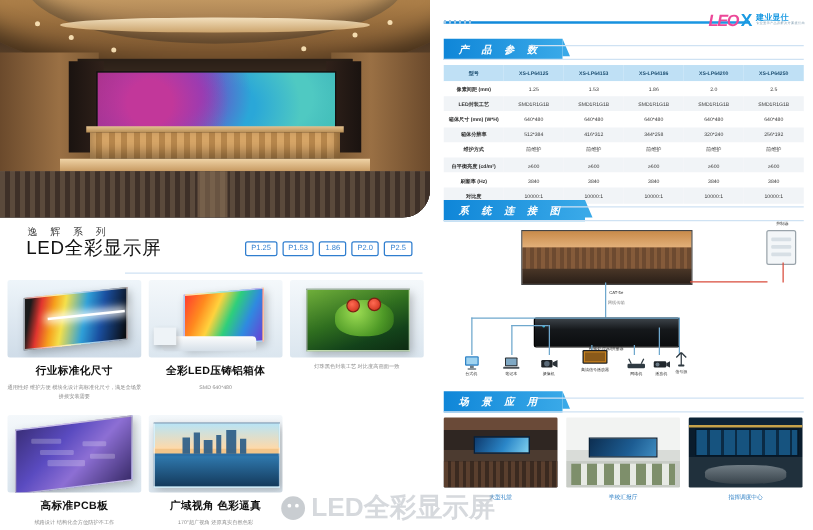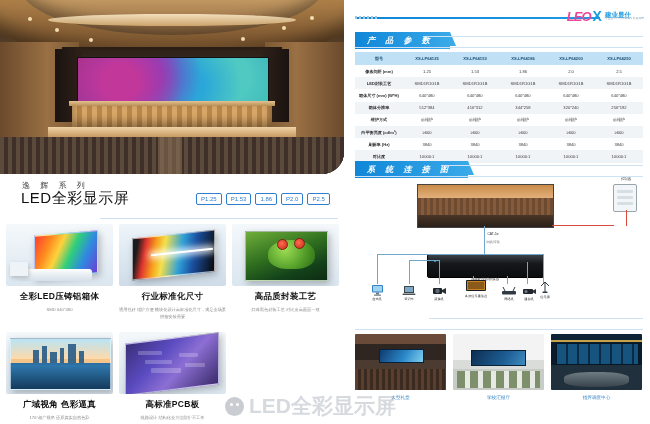--- a/index.html
+++ b/index.html
@@ -223,82 +223,81 @@
       <span class="badge">P2.0</span>
       <span class="badge">P2.5</span>
     </div>
 
     <div class="tag-rule" style="left:100px;top:218px;width:238px;"></div>
 
     <div class="feat-grid">
 
       <div class="feat-row">
         <div class="feat-card">
+          <div class="feat-img f2">
+            <div class="f-panel"></div>
+              <div class="glint"></div>
+          </div>
+          <div class="f-title">行业标准化尺寸</div>
+          <div class="f-sub">通用性好 维护方便
+模块化设计高标准化尺寸，满足全场景拼接安装需要</div>
+        </div>
+
+        <div class="feat-card">
           <div class="feat-img f1">
             <div class="f-panel"></div>
               <div class="podium"></div>
               <div class="cube"></div>
           </div>
           <div class="f-title">全彩LED压铸铝箱体</div>
           <div class="f-sub">SMD 640*480</div>
         </div>
 
         <div class="feat-card">
-          <div class="feat-img f2">
-            <div class="f-panel"></div>
-              <div class="glint"></div>
-          </div>
-          <div class="f-title">行业标准化尺寸</div>
-          <div class="f-sub">通用性好 维护方便
-模块化设计高标准化尺寸，满足全场景拼接安装需要</div>
-        </div>
-
-        <div class="feat-card">
           <div class="feat-img f3">
             <div class="f-panel"></div>
             <div class="frog"></div>
             <div class="eye" style="left:42%;top:24%"></div>
             <div class="eye" style="left:58%;top:22%"></div>
           </div>
-          <div class="f-title">高品质封装工艺</div>
           <div class="f-sub">灯珠黑色封装工艺 对比度高画面一致</div>
         </div>
       </div>
 
       <div class="feat-row" style="margin-top:12px;">
+        <div class="feat-card">
+          <div class="feat-img f4">
+            <div class="f-panel"></div>
+            <div class="chip" style="left:18%;top:30%;width:22%;height:7%"></div>
+            <div class="chip" style="left:24%;top:44%;width:26%;height:7%"></div>
+            <div class="chip" style="left:30%;top:58%;width:28%;height:7%"></div>
+            <div class="chip" style="left:56%;top:34%;width:18%;height:6%"></div>
+            <div class="chip" style="left:62%;top:50%;width:18%;height:6%"></div>
+          </div>
+          <div class="f-title">高标准PCB板</div>
+          <div class="f-sub">线路设计 结构化全方位防护不工作</div>
+        </div>
+
         <div class="feat-card">
           <div class="feat-img f5">
             <div class="f-panel">
               <div class="sky"></div>
               <div class="tower" style="left:22%;width:6%;height:26%"></div>
               <div class="tower" style="left:31%;width:5%;height:34%"></div>
               <div class="tower" style="left:39%;width:7%;height:22%"></div>
               <div class="tower" style="left:49%;width:5%;height:30%"></div>
               <div class="tower" style="left:58%;width:8%;height:38%"></div>
               <div class="tower" style="left:69%;width:5%;height:24%"></div>
               <div class="refl"></div>
             </div>
           </div>
           <div class="f-title">广域视角 色彩逼真</div>
           <div class="f-sub">170°超广视角 还原真实自然色彩</div>
         </div>
 
-        <div class="feat-card">
-          <div class="feat-img f4">
-            <div class="f-panel"></div>
-            <div class="chip" style="left:18%;top:30%;width:22%;height:7%"></div>
-            <div class="chip" style="left:24%;top:44%;width:26%;height:7%"></div>
-            <div class="chip" style="left:30%;top:58%;width:28%;height:7%"></div>
-            <div class="chip" style="left:56%;top:34%;width:18%;height:6%"></div>
-            <div class="chip" style="left:62%;top:50%;width:18%;height:6%"></div>
-          </div>
-          <div class="f-title">高标准PCB板</div>
-          <div class="f-sub">线路设计 结构化全方位防护不工作</div>
-        </div>
-
       </div>
     </div>
   </div>
 
   <div class="right-page">
 
     <div class="rp-topline"></div>
     <div class="rp-dots"></div>
 
     <div class="logo">
@@ -506,20 +505,23 @@
         <div class="g">
           <svg width="12" height="13" viewBox="0 0 12 13">
               <path d="M6 1 L2 5 M6 1 L10 5 M6 1 L6 11" stroke="#2f3a42" stroke-width="1" fill="none"></path>
               <rect x="3.5" y="10.5" width="5" height="1.6" rx=".6" fill="#2f3a42"></rect>
             </svg>
         </div>
         <div class="cap">信号源</div>
       </div>
     </div>
 
+    <div class="tag-wrap" style="left:10px;top:311px;">
+      <span class="sec-tag">场 景 应 用</span>
+    </div>
     <div class="tag-rule" style="left:84px;top:318px;width:214px;"></div>
     <div class="tag-rule" style="left:10px;top:329px;width:288px;"></div>
 
     <div class="scenes">
       <div class="scene">
         <div class="scene-img sc1">
           <div class="scr"></div>
             <div class="seat"></div>
         </div>
         <div class="scene-cap">大型礼堂</div>

